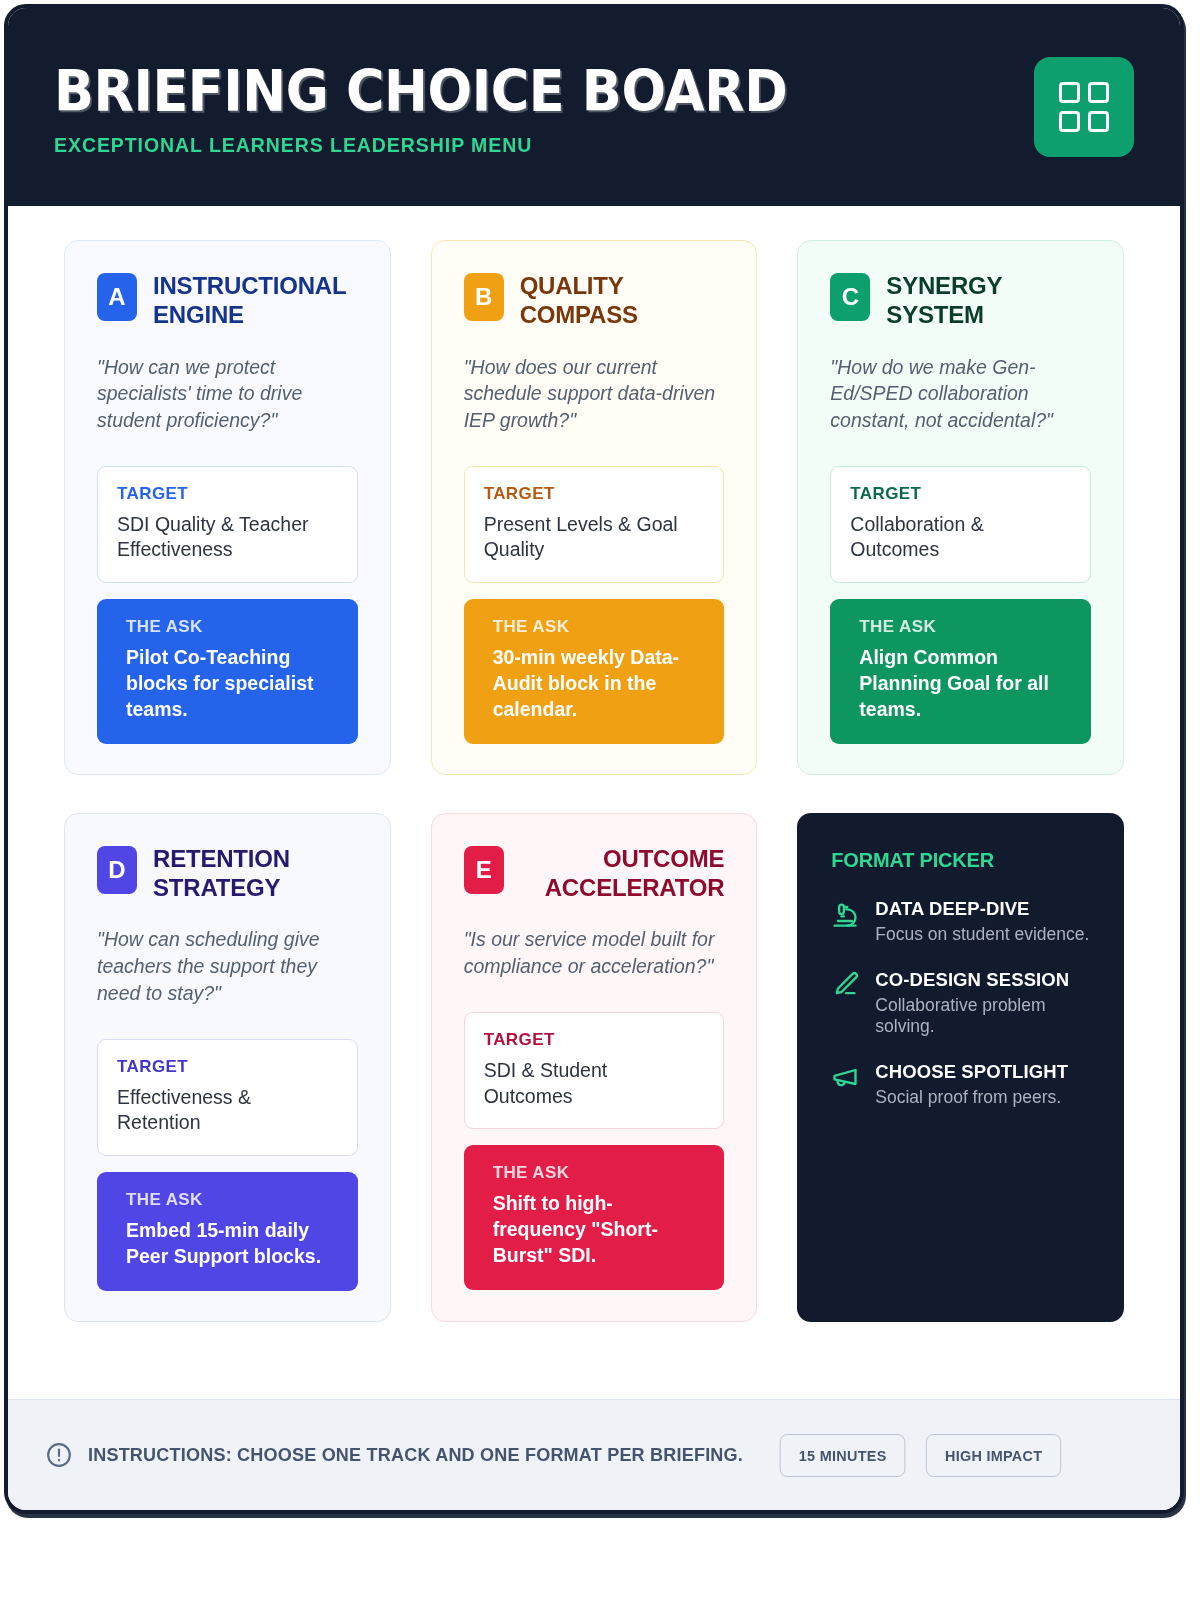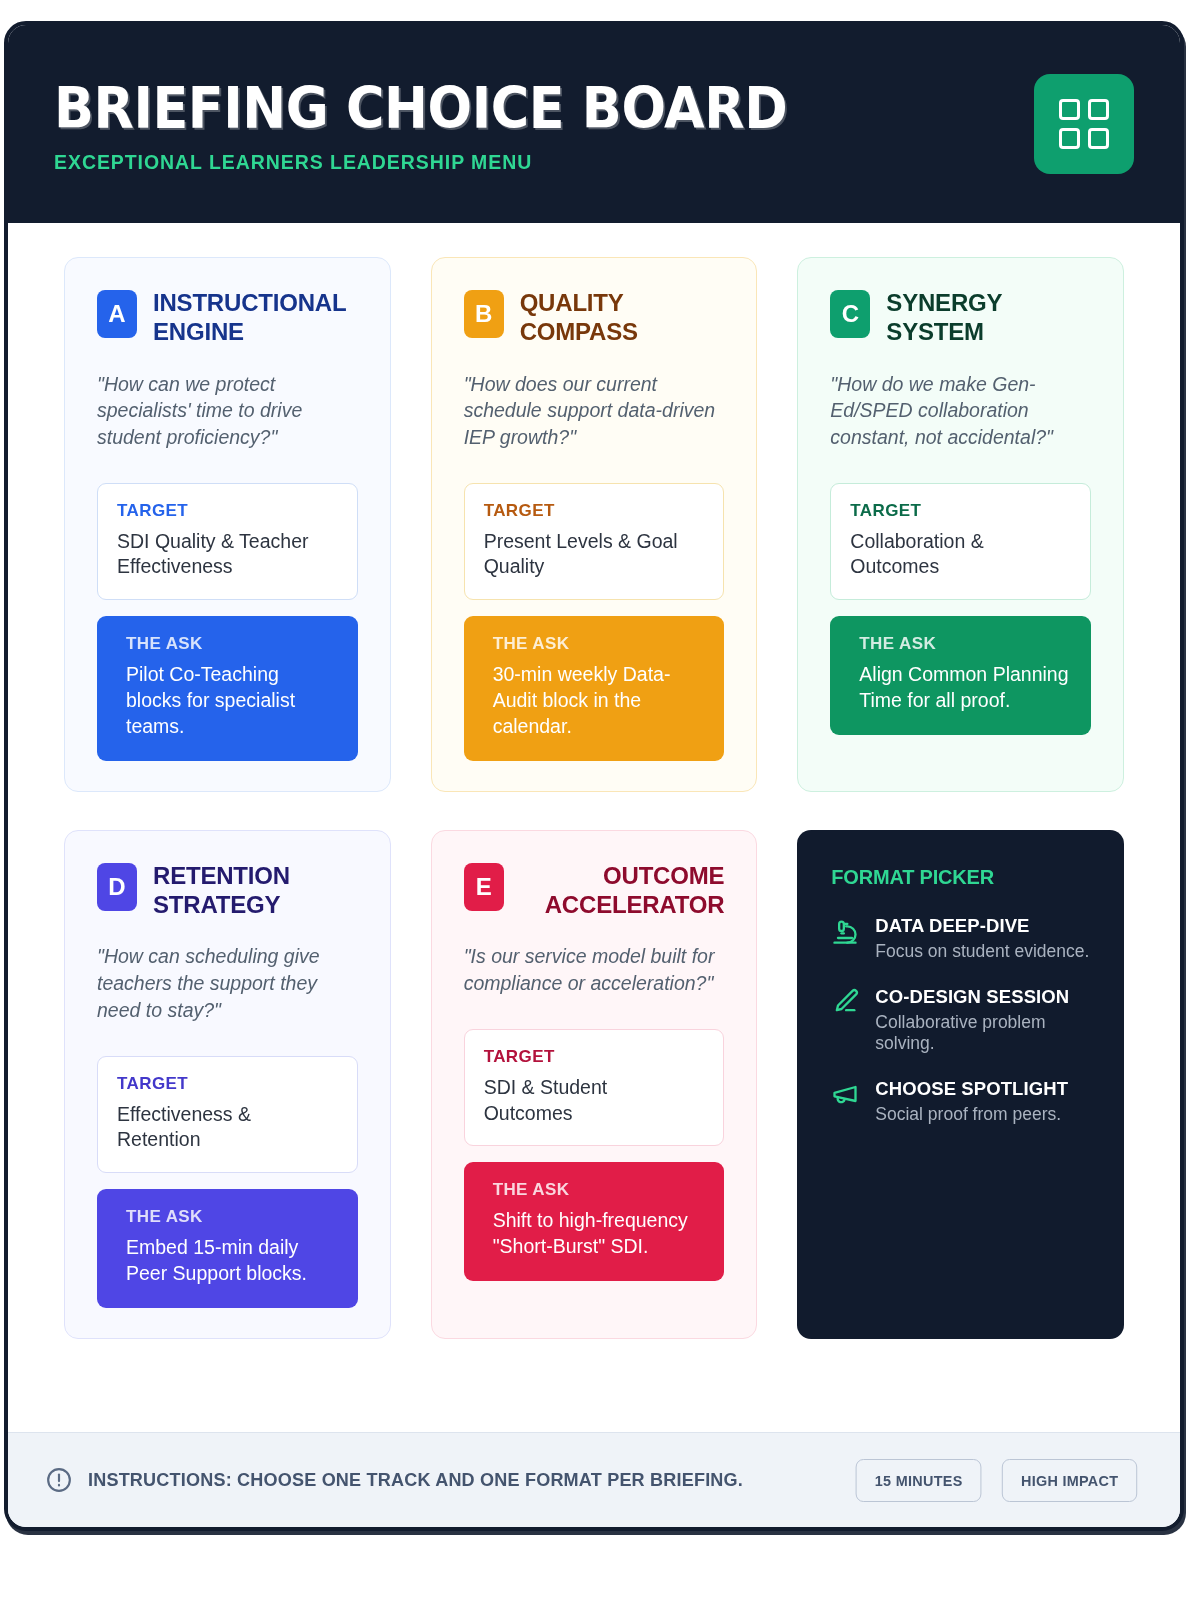--- a/index.html
+++ b/index.html
@@ -8,21 +8,21 @@
     width: 1200px;
     height: 1600px;
     background: #ffffff;
     font-family: "Liberation Sans", "DejaVu Sans", sans-serif;
     -webkit-font-smoothing: antialiased;
   }
 
   .page {
     position: absolute;
     left: 4px;
-    top: 21px;
+    top: 4px;
     width: 1180px;
     height: 1510px;
     border: 4px solid #121C2E;
     border-radius: 22px;
     background: #ffffff;
     overflow: hidden;
     box-shadow: 2px 4px 0 rgba(18,28,46,0.9);
   }
 
   
@@ -155,21 +155,21 @@
   .ask-label {
     font-size: 17px;
     font-weight: 700;
     letter-spacing: 0.4px;
     color: rgba(255,255,255,0.82);
     margin-bottom: 8px;
   }
   .ask-value {
     font-size: 19.5px;
     line-height: 1.33;
-    font-weight: 400;
+    font-weight: 700;
   }
 
   
   .card.a { background: #F8FAFF; border-color: #dce8fb; }
   .card.a .badge { background: #2563EB; }
   .card.a .card-title { color: #16348C; }
   .card.a .target-box { border-color: #cfdef7; }
   .card.a .target-label { color: #2563EB; }
   .card.a .ask-box { background: #2563EB; }
 
@@ -239,26 +239,26 @@
     font-size: 17.5px;
     color: #aab3c0;
   }
 
   
   .footer {
     position: absolute;
     left: 0;
     right: 0;
     bottom: 0;
-    height: 95px;
+    height: 111px;
     background: #EFF3F8;
     border-top: 1.5px solid #dde4ee;
     display: flex;
     align-items: center;
-    justify-content: space-between;
+    justify-content: flex-start;
     padding: 0 40px 0 38px;
   }
   .footer-left {
     display: flex;
     align-items: center;
     gap: 16px;
   }
   .alert-icon { width: 26px; height: 26px; color: #5b6b84; flex: none; }
   .footer-text {
     font-size: 19px;
@@ -342,21 +342,21 @@
           <div class="badge">C</div>
           <div class="card-title">SYNERGY SYSTEM</div>
         </div>
         <div class="question">"How do we make Gen-Ed/SPED collaboration constant, not accidental?"</div>
         <div class="target-box">
           <div class="target-label">TARGET</div>
           <div class="target-value">Collaboration &amp; Outcomes</div>
         </div>
         <div class="ask-box">
           <div class="ask-label">THE ASK</div>
-          <div class="ask-value">Align Common Planning Time for all proof.</div>
+          <div class="ask-value">Align Common Planning Goal for all teams.</div>
         </div>
       </div>
 
       <div class="card d">
         <div class="card-head">
           <div class="badge">D</div>
           <div class="card-title">RETENTION STRATEGY</div>
         </div>
         <div class="question">"How can scheduling give teachers the support they need to stay?"</div>
         <div class="target-box">

